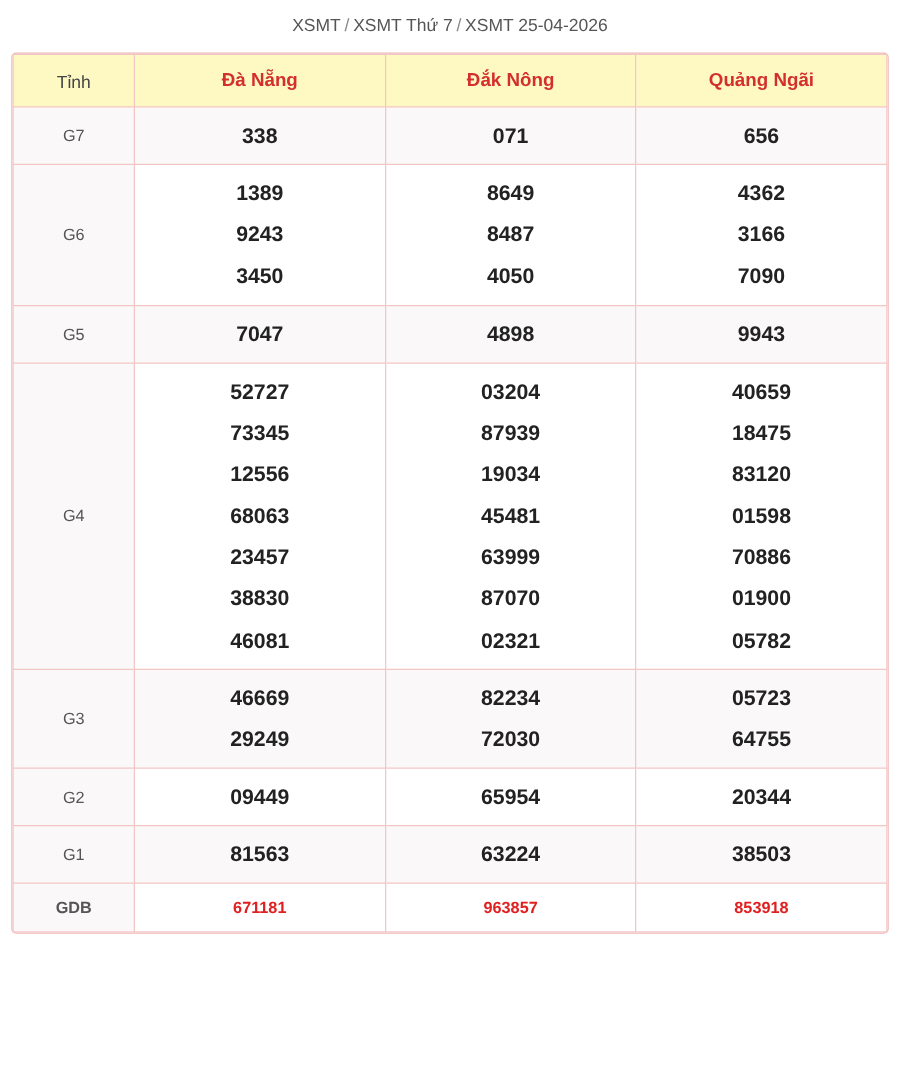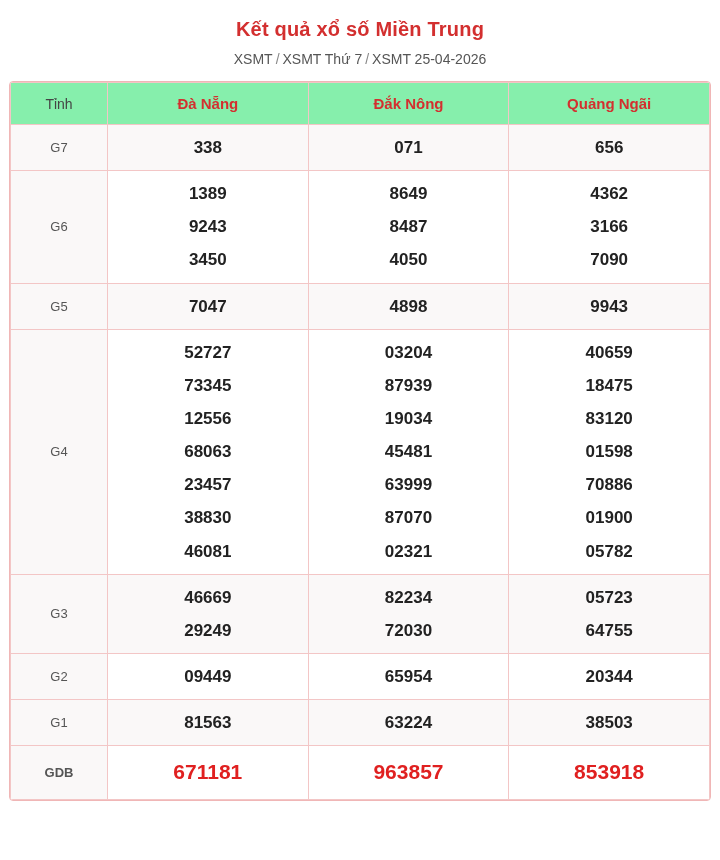--- a/index.html
+++ b/index.html
@@ -52,21 +52,21 @@
     width: 100%;
     border-collapse: collapse;
     table-layout: fixed;
   }
   table.results th, table.results td {
     border: 1px solid #f3c6c6;
     text-align: center;
     vertical-align: middle;
   }
   table.results thead th {
-    background: #86efac;
+    background: #fef9c3;
     padding: 12px 4px;
     font-size: 15px;
     font-weight: bold;
     color: #d32f2f;
   }
   table.results thead th.corner {
     color: #444444;
     font-weight: normal;
     font-size: 14px;
     width: 88px;
@@ -83,34 +83,33 @@
     font-weight: bold;
     color: #222222;
     line-height: 1.95;
   }
   tr.row-alt td.nums,
   tr.row-alt td.prize-label {
     background: #faf8f8;
   }
   tr.gdb td.nums {
     color: #e02020;
-    font-size: 21px;
+    font-size: 13px;
     font-weight: bold;
   }
   tr.gdb td.prize-label {
     font-weight: bold;
   }
   .num-line { display: block; }
 </style>
 </head>
 <body>
 
 <div class="page">
 
-  <div class="title">Kết quả xổ số Miền Trung</div>
 
   <div class="subtitle">
     <span>XSMT</span><span class="sep">/</span><span>XSMT Thứ 7</span><span class="sep">/</span><span>XSMT 25-04-2026</span>
   </div>
 
   <div class="table-wrap">
     <table class="results">
       <thead>
         <tr>
           <th class="corner">Tỉnh</th>

